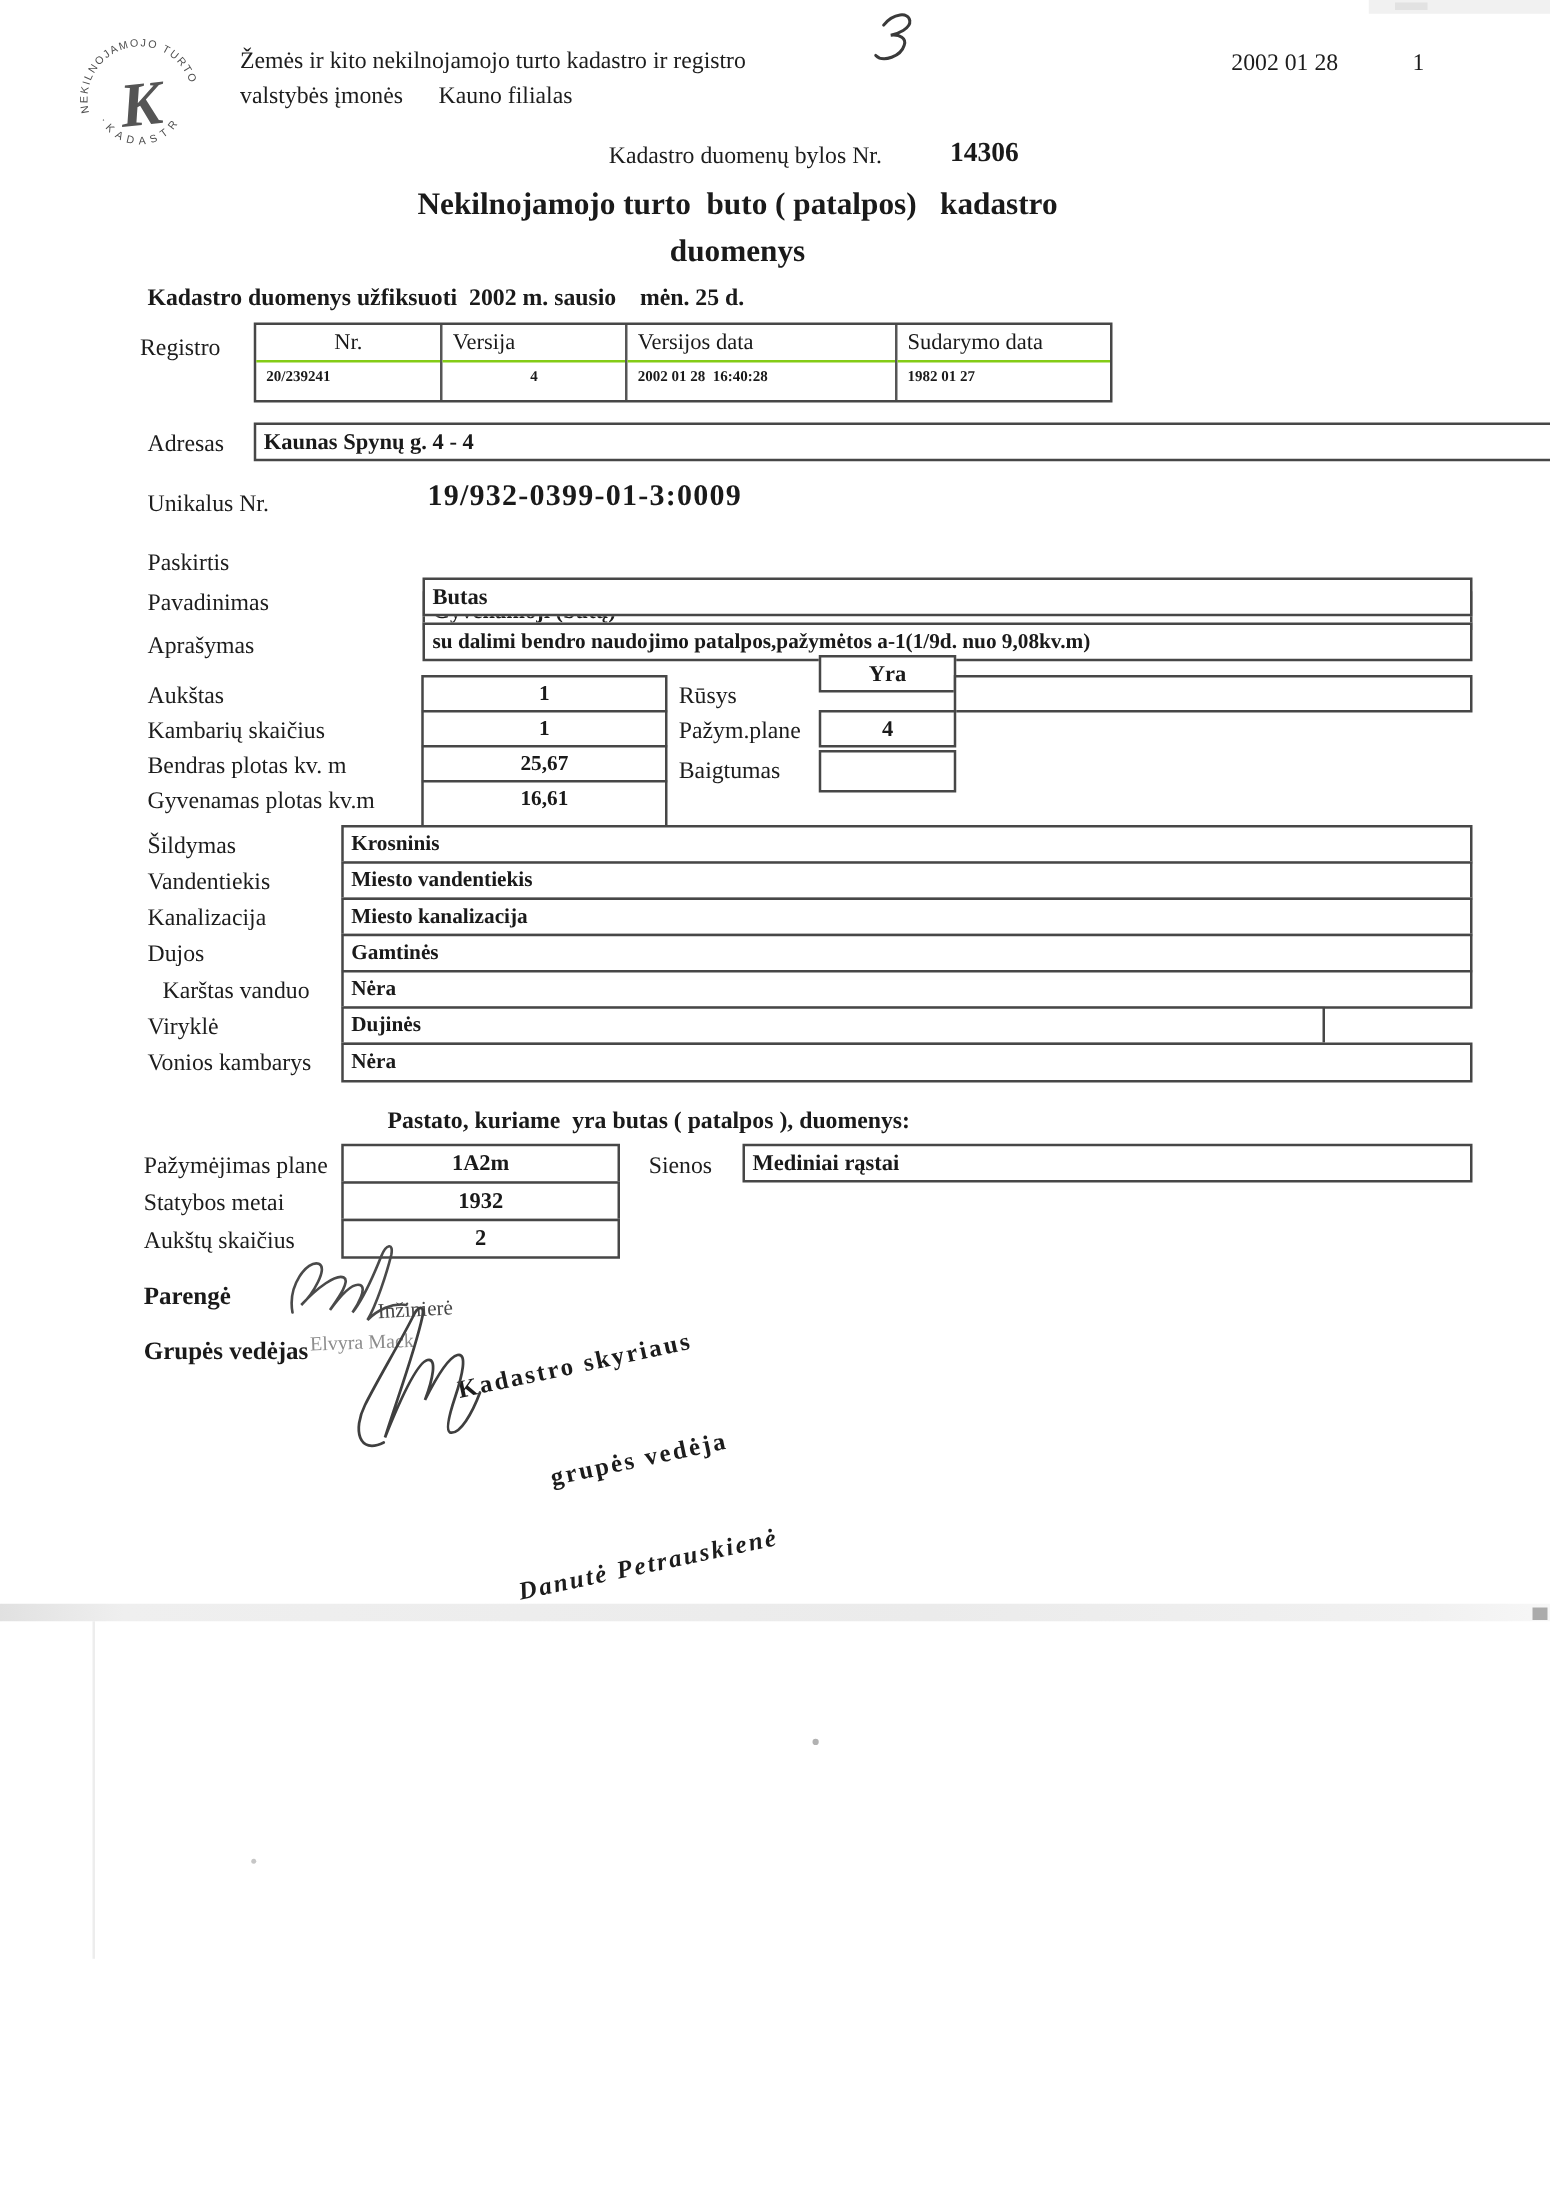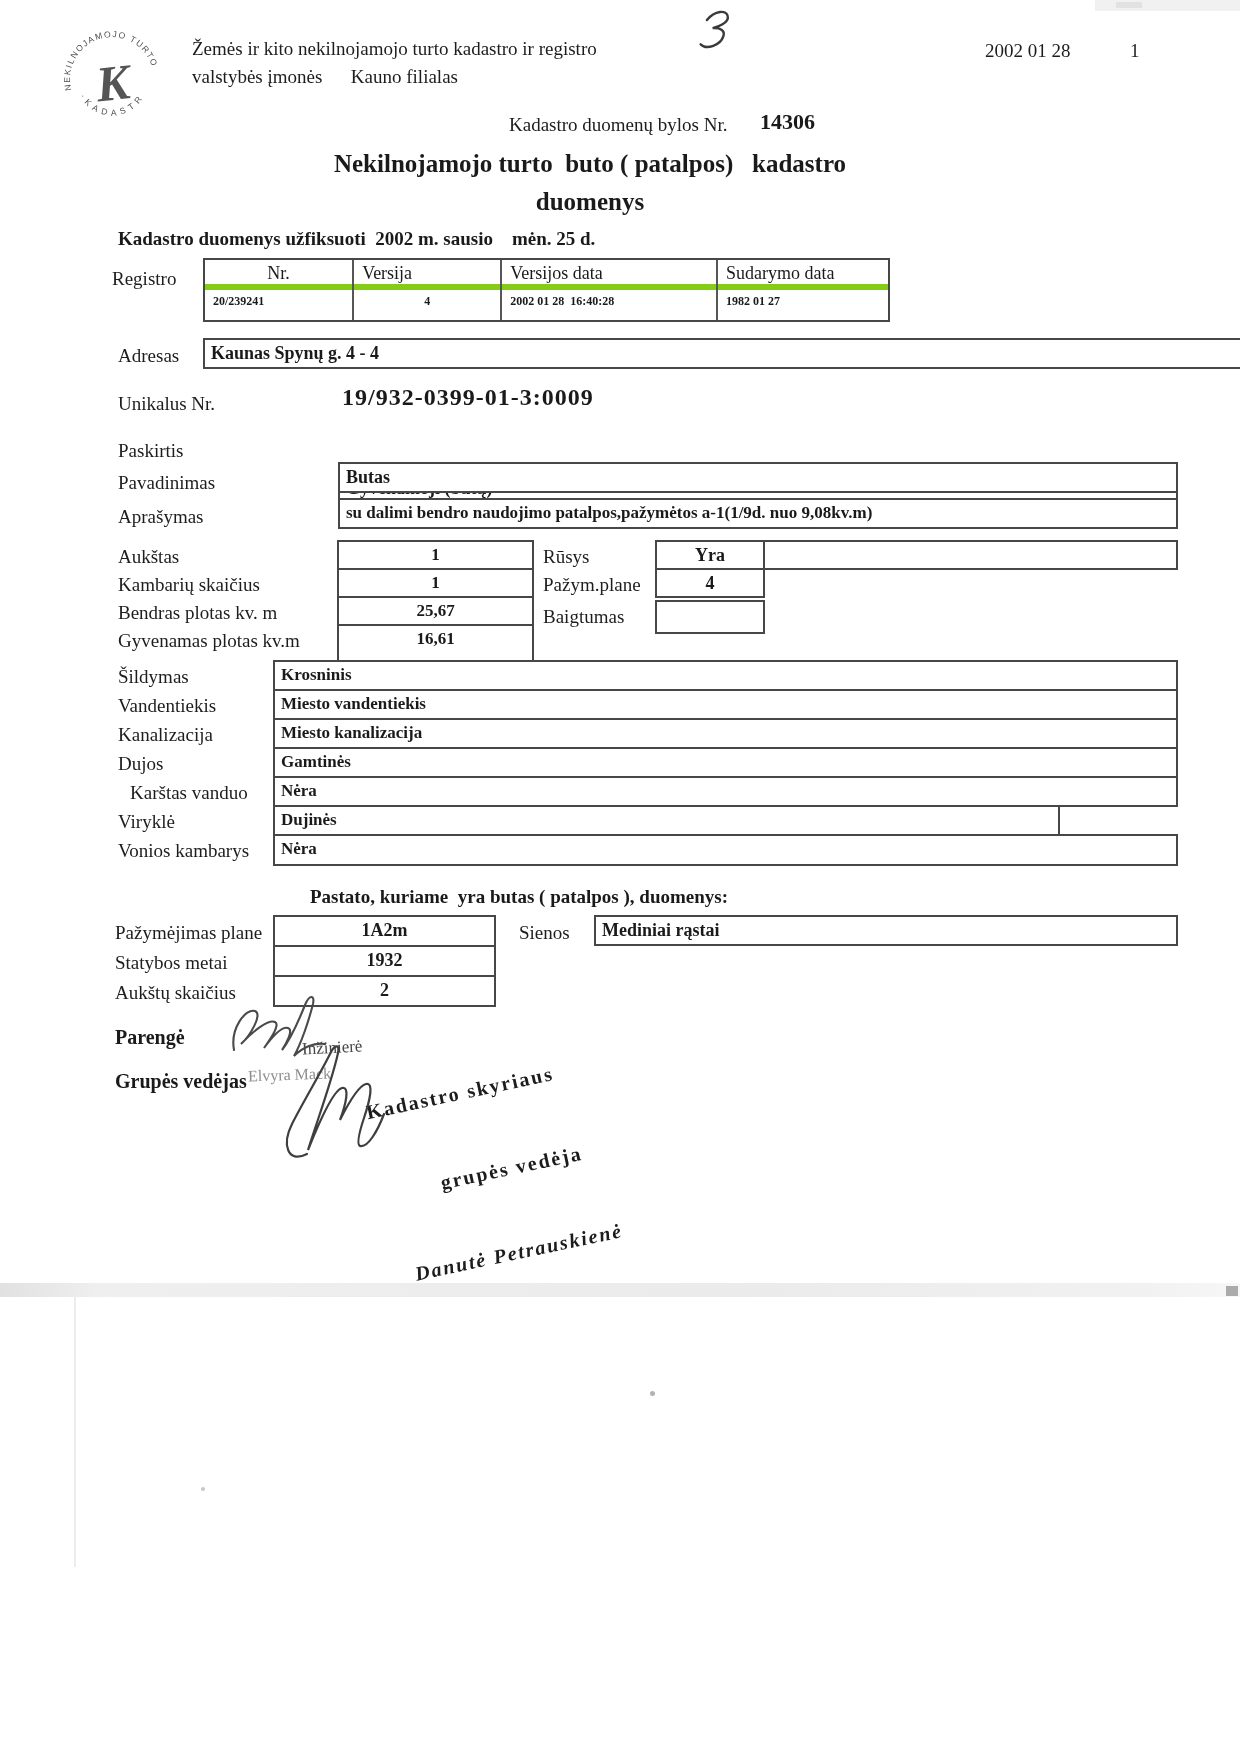--- a/index.html
+++ b/index.html
@@ -7,21 +7,21 @@
         font-family:"Liberation Serif", serif;color:#1a1a1a;}
   .abs{position:absolute;}
   .lbl{font-size:19px;color:#1d1d1d;white-space:pre;}
   .blbl{font-size:19px;font-weight:bold;white-space:pre;}
   .box{position:absolute;border:2px solid #474747;background:#fff;box-sizing:border-box;}
   .val{font-weight:bold;font-size:17px;padding:3px 6px;white-space:pre;}
   .cval{text-align:center;padding:3px 0;}
   .table{position:absolute;border:2px solid #474747;box-sizing:border-box;display:flex;}
   .tcol{border-right:2px solid #565656;box-sizing:border-box;}
   .tcol:last-child{border-right:none;}
-  .th{height:30px;border-bottom:6px solid #84cc16;box-sizing:border-box;
+  .th{height:30px;border-bottom:2px solid #84cc16;box-sizing:border-box;
       font-size:18px;padding:3px 8px;}
   .td{height:30px;font-size:12px;font-weight:bold;padding:4px 8px;box-sizing:border-box;white-space:pre;}
   .seal-text{font-family:"Liberation Sans",sans-serif;}
   .stamp-dark{position:absolute;transform:rotate(-12deg);transform-origin:left top;
       color:#1c1c1c;font-weight:bold;font-size:20px;letter-spacing:2px;line-height:1.4;white-space:pre;}
   .stamp-grey{position:absolute;color:#474747;font-size:17px;white-space:pre;}
   .artifact{position:absolute;pointer-events:none;}
 </style>
 </head>
 <body>
@@ -58,21 +58,21 @@
 
   <div class="abs" style="left:695px;top:6px;">
     <svg width="44" height="54" viewBox="0 0 44 54">
       <path d="M10,16 C16,5 28,2 30,9 C32,15 22,21 17,23 C24,21 30,23 29,29 C28,38 15,46 8,41" fill="none" stroke="#3a3a3a" stroke-width="2.4" stroke-linecap="round" transform="rotate(10 22 26)"></path>
     </svg>
   </div>
 
   <div class="abs lbl" style="left:985px;top:40px;">2002 01 28</div>
   <div class="abs lbl" style="left:1130px;top:40px;">1</div>
 
-  <div class="abs lbl" style="left:487px;top:114px;margin-left:22px;">Kadastro duomenų bylos Nr.</div>
+  <div class="abs lbl" style="left:487px;top:114px;">Kadastro duomenų bylos Nr.</div>
   <div class="abs" style="left:760px;top:109px;font-size:22px;font-weight:bold;">14306</div>
 
   <div class="abs" style="left:200px;top:188px;width:780px;text-align:center;font-size:25px;font-weight:bold;">duomenys</div>
   <div class="abs" style="left:200px;top:150px;width:780px;text-align:center;font-size:25px;font-weight:bold;white-space:pre;">Nekilnojamojo turto  buto ( patalpos)   kadastro</div>
 
   <div class="abs blbl" style="left:118px;top:228px;">Kadastro duomenys užfiksuoti  2002 m. sausio    mėn. 25 d.</div>
 
   <div class="abs lbl" style="left:112px;top:268px;">Registro</div>
   <div class="table" style="left:203px;top:258px;width:687px;height:64px;">
     <div class="tcol" style="width:150px;">
@@ -128,21 +128,21 @@
     <div class="val cval">1</div>
   </div>
   <div class="box" style="left:337px;top:596px;width:197px;height:30px;">
     <div class="val cval">25,67</div>
   </div>
   <div class="box" style="left:337px;top:624px;width:197px;height:42px;">
     <div class="val cval">16,61</div>
   </div>
 
   <div class="abs lbl" style="left:543px;top:546px;">Rūsys</div>
-  <div class="box" style="left:655px;top:540px;width:110px;height:30px;">
+  <div class="box" style="left:655px;top:524px;width:110px;height:30px;">
     <div class="val cval" style="font-size:18px;">Yra</div>
   </div>
   <div class="box" style="left:763px;top:540px;width:415px;height:30px;"></div>
 
   <div class="abs lbl" style="left:543px;top:574px;">Pažym.plane</div>
   <div class="box" style="left:655px;top:568px;width:110px;height:30px;">
     <div class="val cval" style="font-size:18px;">4</div>
   </div>
 
   <div class="abs lbl" style="left:543px;top:606px;">Baigtumas</div>

